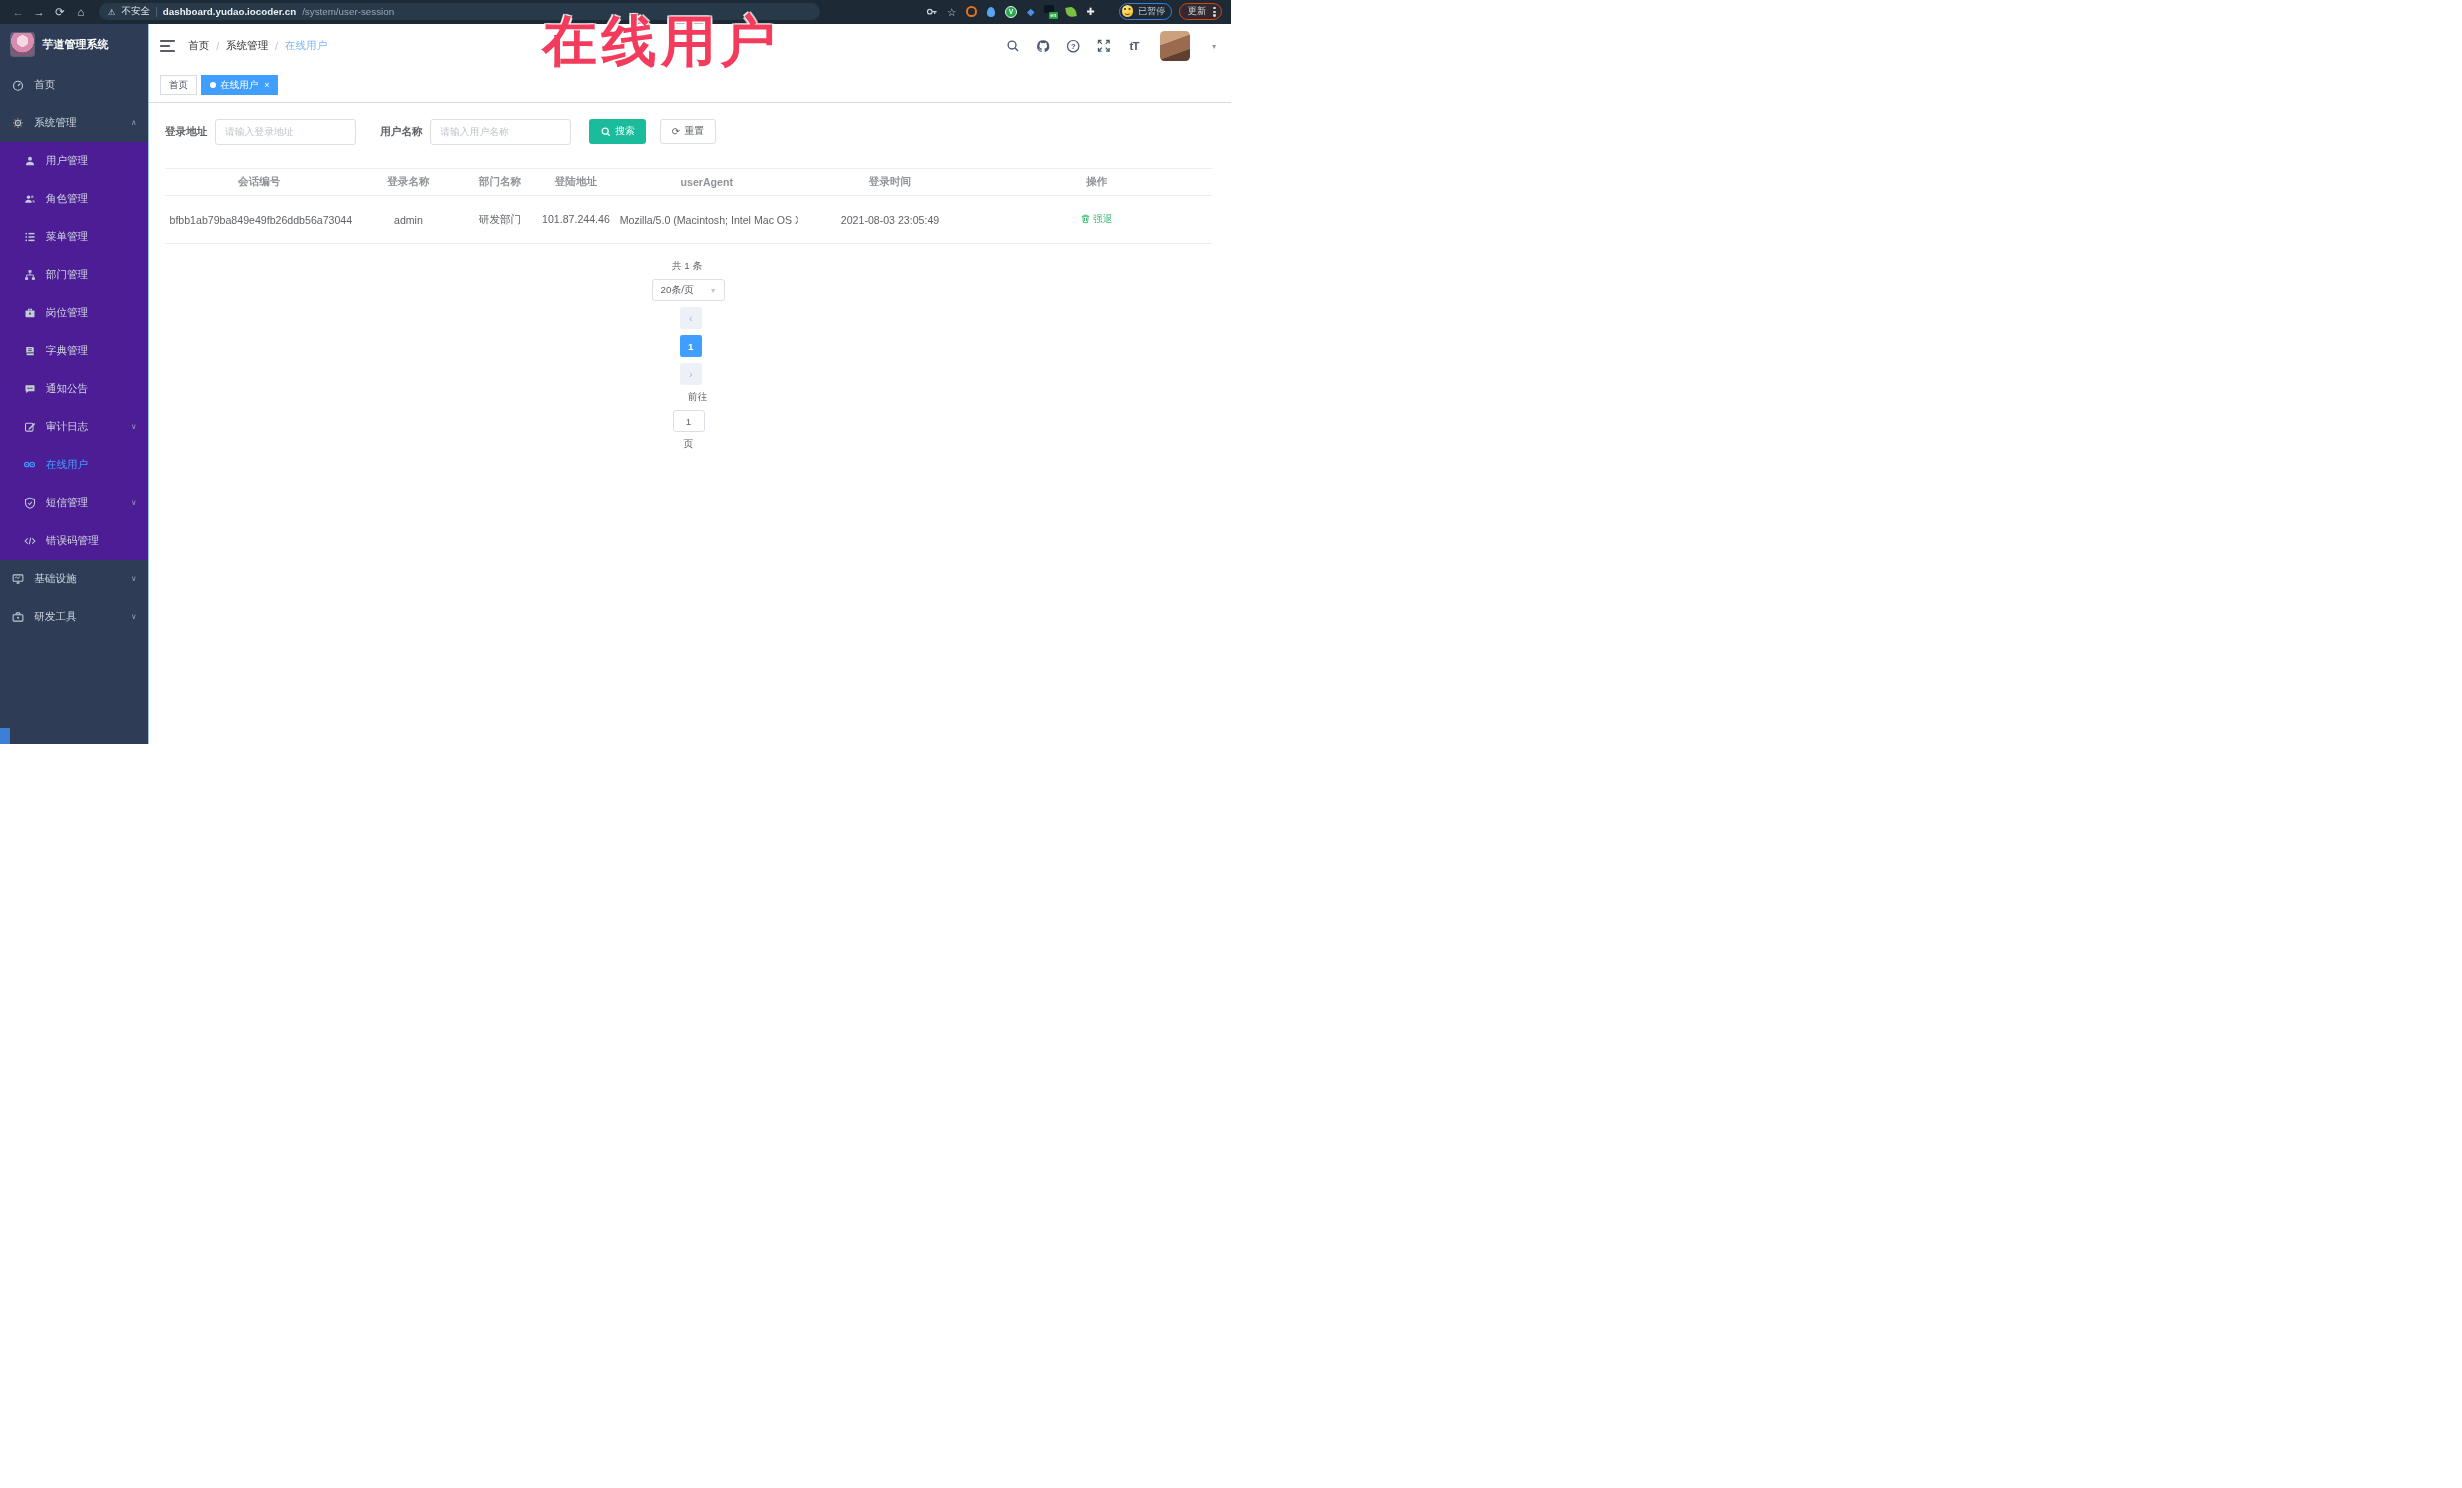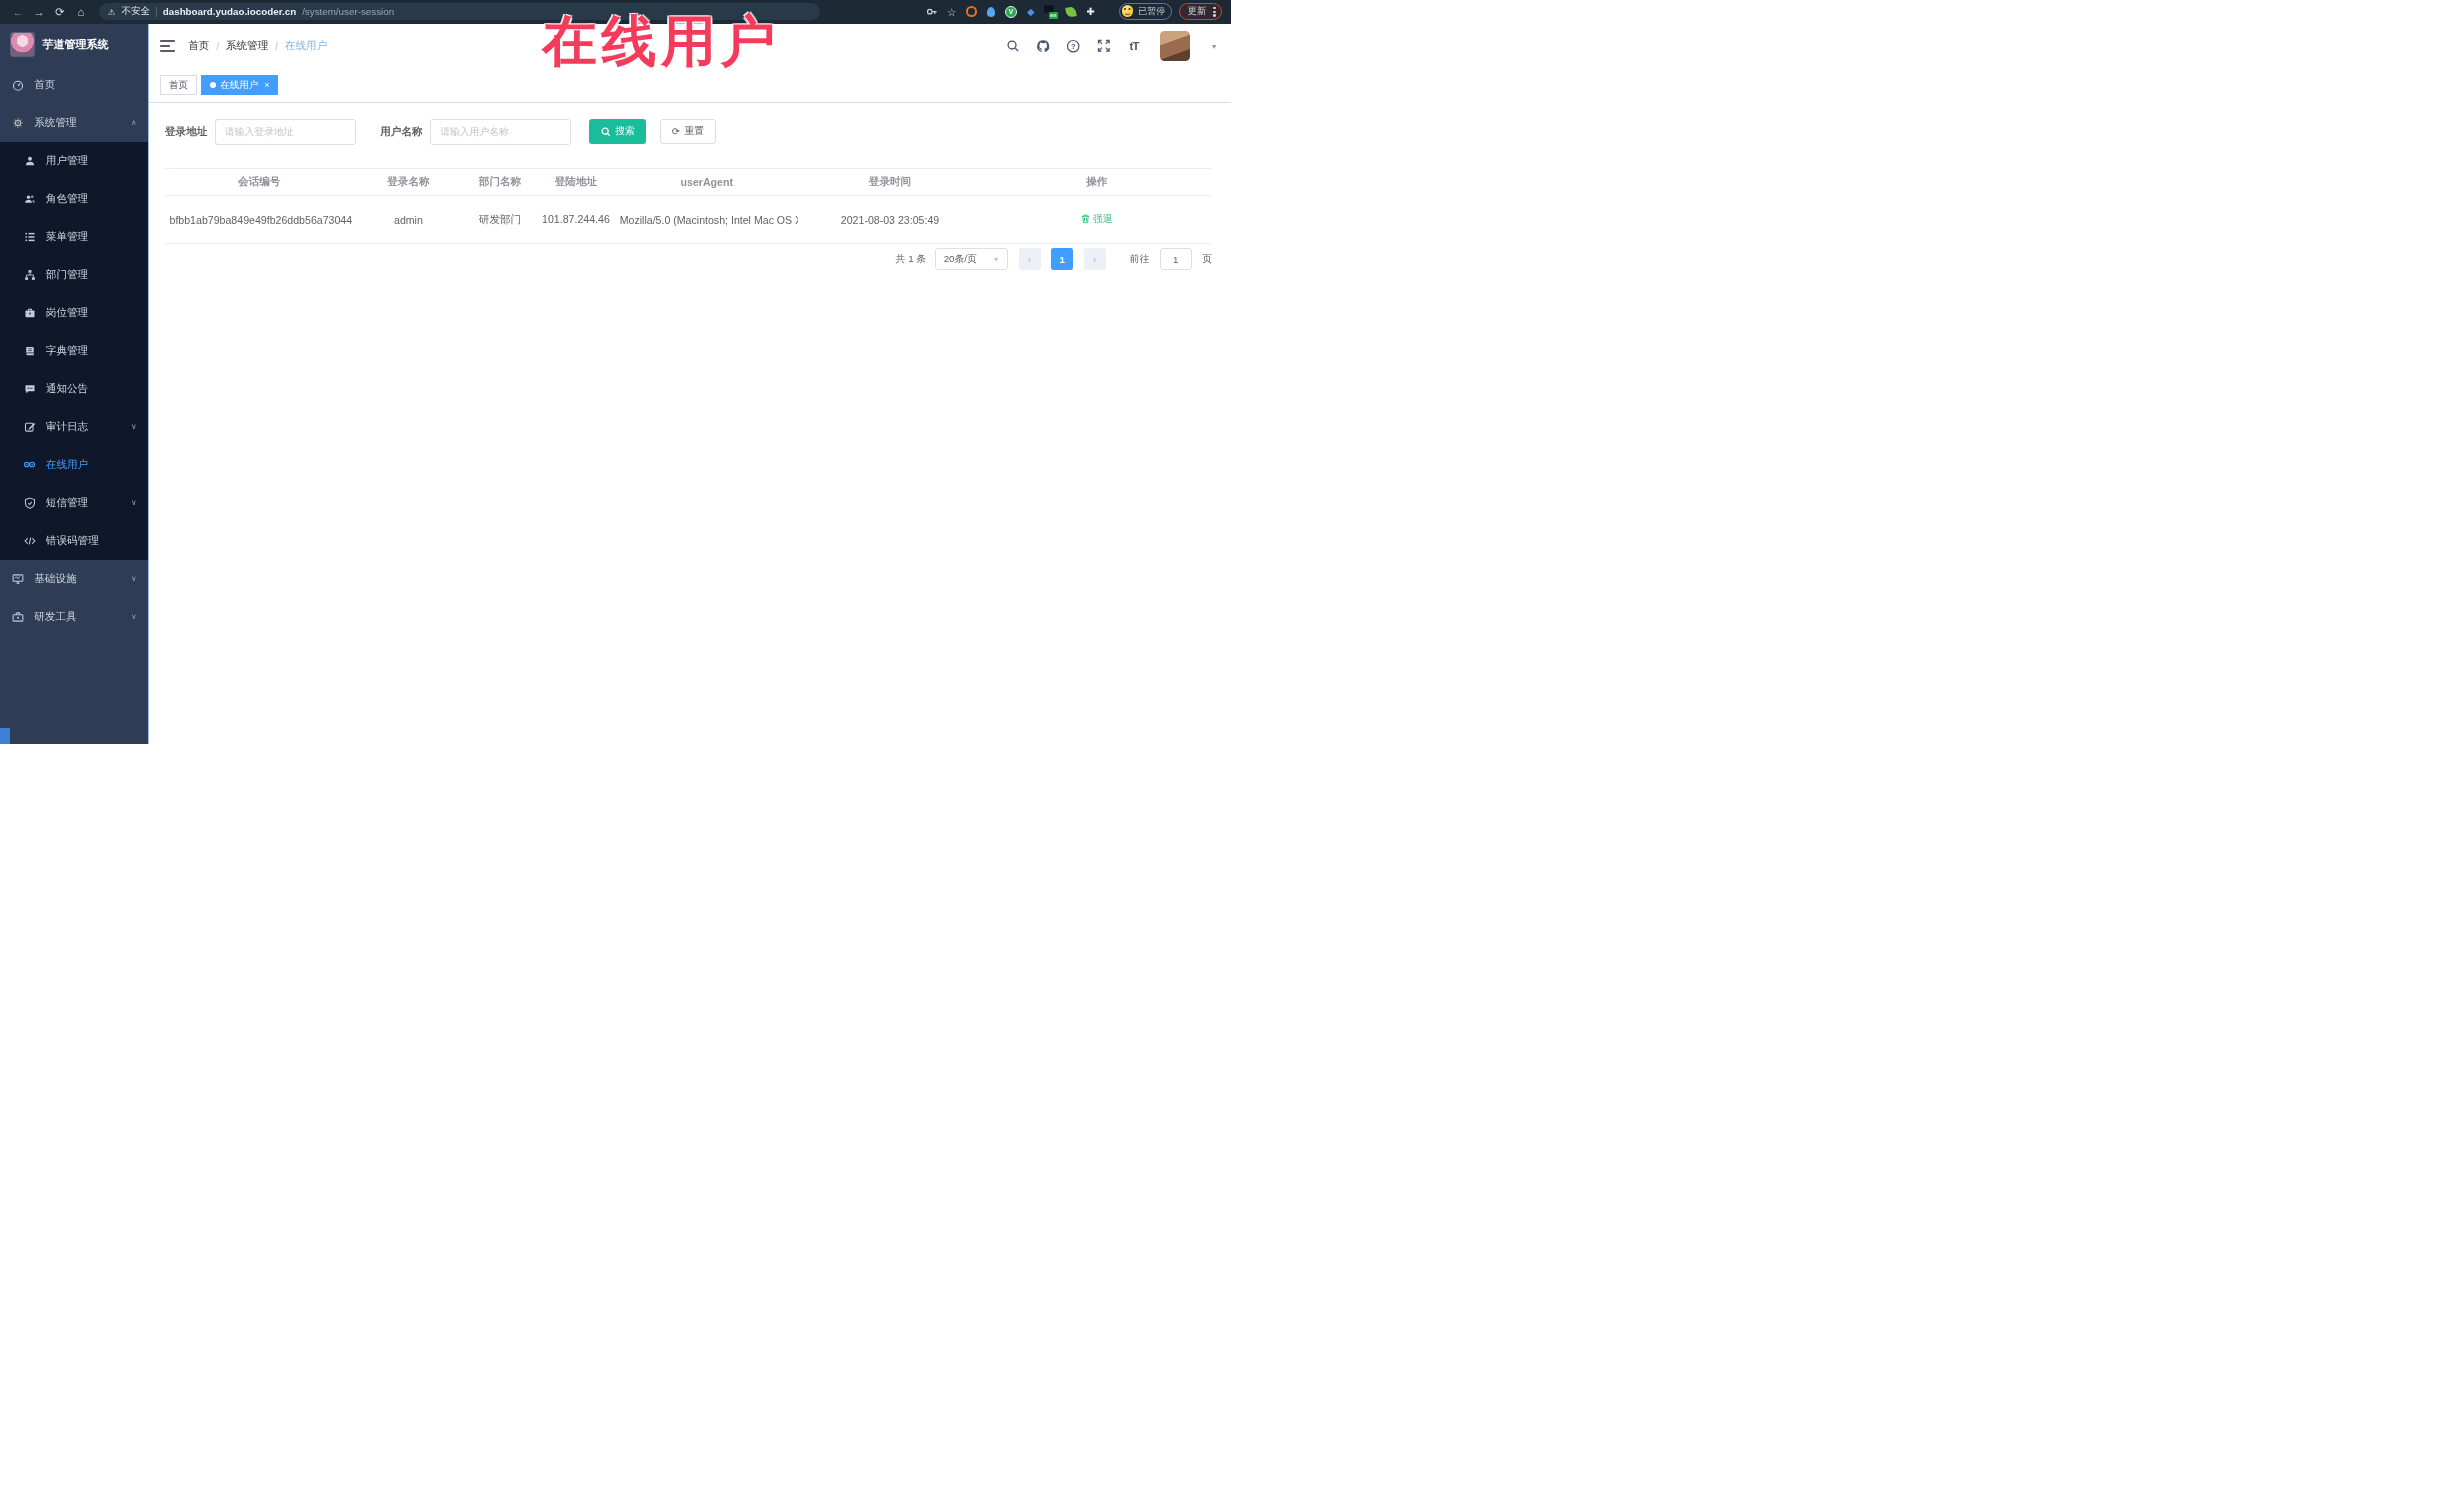--- a/index.html
+++ b/index.html
@@ -40,21 +40,21 @@
   .app { display:flex; height:721px; }
   .sidebar { width:149px; background:#2e3c55; flex:0 0 auto; display:flex; flex-direction:column; border-right:0.8px solid #9fc2e2; position:relative; }
   .logo-row { height:42px; display:flex; align-items:center; gap:7.6px; padding:0 9.8px; }
   .logo-img { width:25px; height:25px; border-radius:3px; background:radial-gradient(circle at 50% 35%, #f6d7e2 0 30%, #d98bb0 31% 60%, #7e5a78 61%); border:0.8px solid #55617a; }
   .logo-title { color:#fff; font-size:11px; font-weight:700; white-space:nowrap; }
   .menu { font-size:10.6px; color:#cfd6e0; }
   .m-item { height:38px; display:flex; align-items:center; gap:9.8px; padding:0 11.4px; cursor:pointer; }
   .m-item .ic { width:13px; height:13px; display:flex; align-items:center; justify-content:center; color:#c2cbd8; flex:0 0 auto; }
   .m-item .lbl { white-space:nowrap; }
   .m-item .chev { margin-left:auto; color:#93a0b3; font-size:7.6px; }
-  .submenu { background:#0f172a; }
+  .submenu { background:#4c1d95; }
   .submenu .m-item { padding-left:23px; }
   .m-item.active { color:#409eff; }
   .m-item.active .ic { color:#409eff; }
   .corner-dot { position:absolute; left:0; bottom:0; width:9.8px; height:16.7px; background:#3e7fd6; }
 
   
   .main { flex:1 1 auto; display:flex; flex-direction:column; background:#fff; min-width:0; }
   .topbar { height:45px; display:flex; align-items:center; padding:0 13.6px 0 10.6px; }
   .hamburger { width:15px; height:12px; display:flex; flex-direction:column; justify-content:space-between; cursor:pointer; }
   .hamburger i { display:block; height:1.9px; background:#5a5e66; border-radius:0.8px; }
@@ -85,21 +85,21 @@
   .btn-reset { background:#fff; color:#606266; border-color:#dcdfe6; margin-left:6px; }
 
   table.grid { width:100%; border-collapse:collapse; margin-top:23px; table-layout:fixed; }
   table.grid th { font-size:10.6px; color:#909399; font-weight:700; padding:6px 4.5px; text-align:center; border-top:0.8px solid #ebeef5; border-bottom:0.8px solid #ebeef5; }
   table.grid td { font-size:10.6px; color:#606266; padding:9px 4.5px; text-align:center; border-bottom:0.8px solid #ebeef5; height:48px; vertical-align:middle; }
   th.c-agent, td.c-agent { color:#303133; }
   td.c-agent { color:#606266; white-space:nowrap; overflow:hidden; }
   td.c-ip { word-break:break-all; line-height:15px; }
   .action-link { color:#31b56e; font-size:9.8px; display:inline-flex; align-items:center; gap:3px; cursor:pointer; }
 
-  .pagination { display:flex; align-items:center; justify-content:flex-end; gap:6px; margin-top:4px; font-size:9.8px; color:#606266; }
+  .pagination { display:flex; align-items:center; justify-content:flex-end; gap:6px; margin-top:16px; font-size:9.8px; color:#606266;flex-direction:column; }
   .pg-total { margin-right:3px; white-space:nowrap; }
   .pg-select { width:73px; height:22px; border:0.8px solid #dcdfe6; border-radius:3px; display:flex; align-items:center; justify-content:center; gap:16px; color:#606266; cursor:pointer; }
   .pg-caret { color:#c0c4cc; font-size:6.8px; }
   .pg-btn { min-width:22px; height:22px; border-radius:2.3px; background:#eef0f7; color:#aeb6c2; display:flex; align-items:center; justify-content:center; font-size:10.6px; cursor:pointer; margin-left:4.5px; }
   .pg-page { min-width:22px; height:22px; border-radius:2.3px; background:#409eff; color:#fff; display:flex; align-items:center; justify-content:center; font-size:9.8px; font-weight:700; cursor:pointer; margin-left:4.5px; }
   .pg-goto { margin-left:18px; white-space:nowrap; }
   .pg-input { width:32px; height:22px; border:0.8px solid #dcdfe6; border-radius:3px; text-align:center; font-size:9.8px; color:#606266; outline:none; margin:0 4.5px; font-family:inherit; }
 
   .overlay-title { position:absolute; left:542px; top:4.5px; font-size:55px; font-weight:700; color:#f43b5c; letter-spacing:4.5px; z-index:9; white-space:nowrap; pointer-events:none;
     text-shadow:0 0 1.5px #fff, 1.5px 1.5px 0 rgba(255,255,255,.85), -1.5px -1.5px 0 rgba(255,255,255,.85), 1.5px -1.5px 0 rgba(255,255,255,.7), -1.5px 1.5px 0 rgba(255,255,255,.7); }

